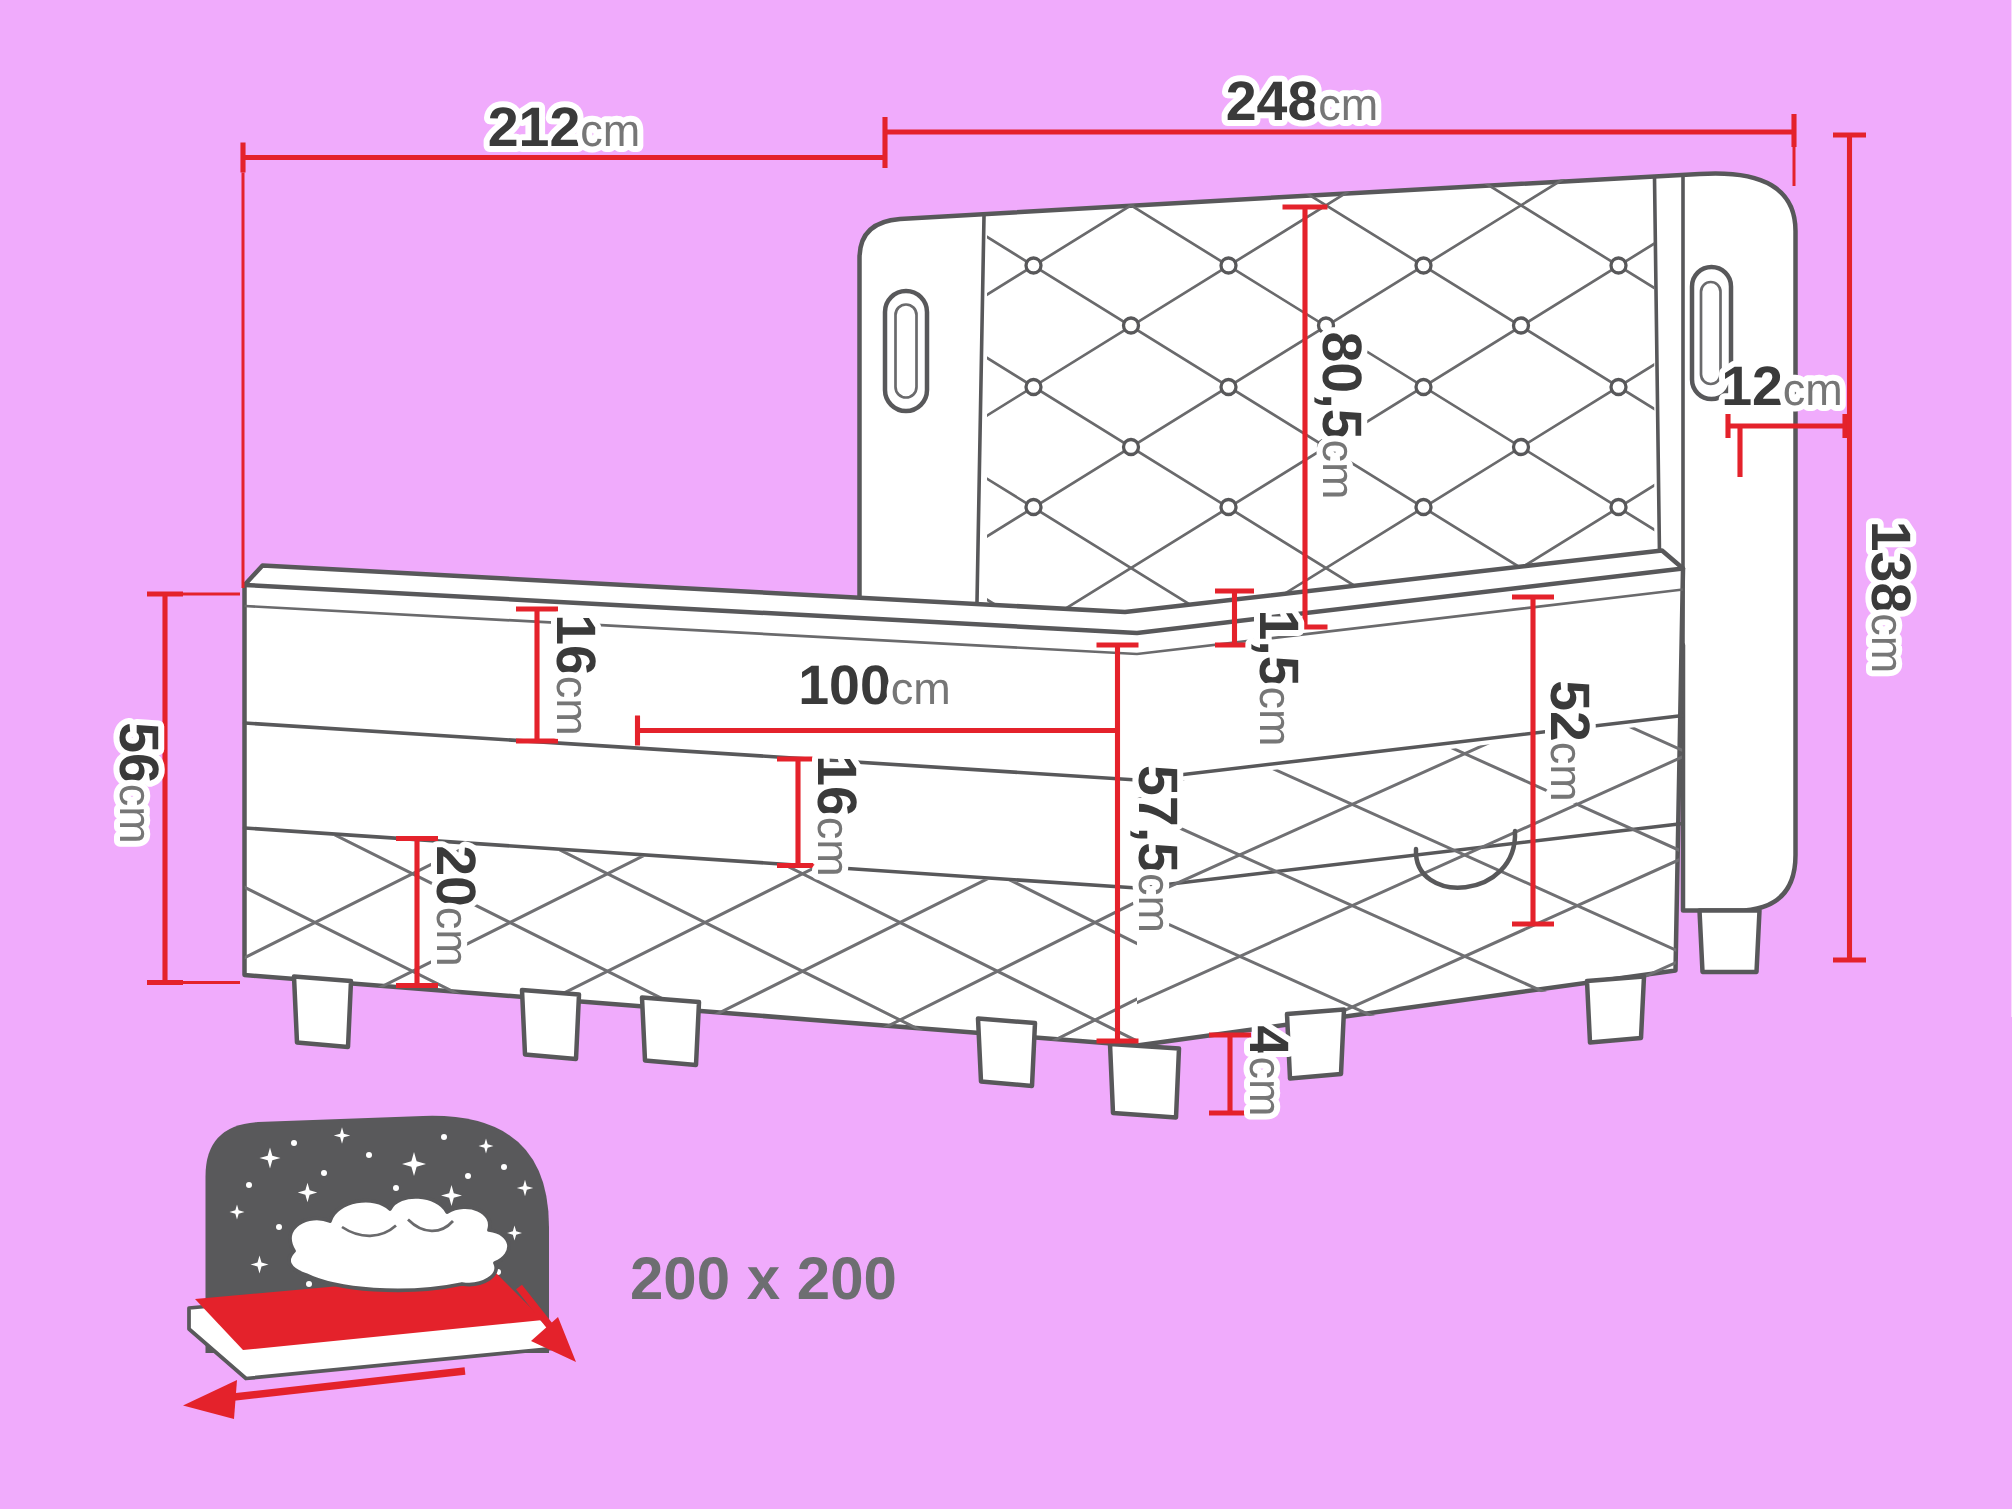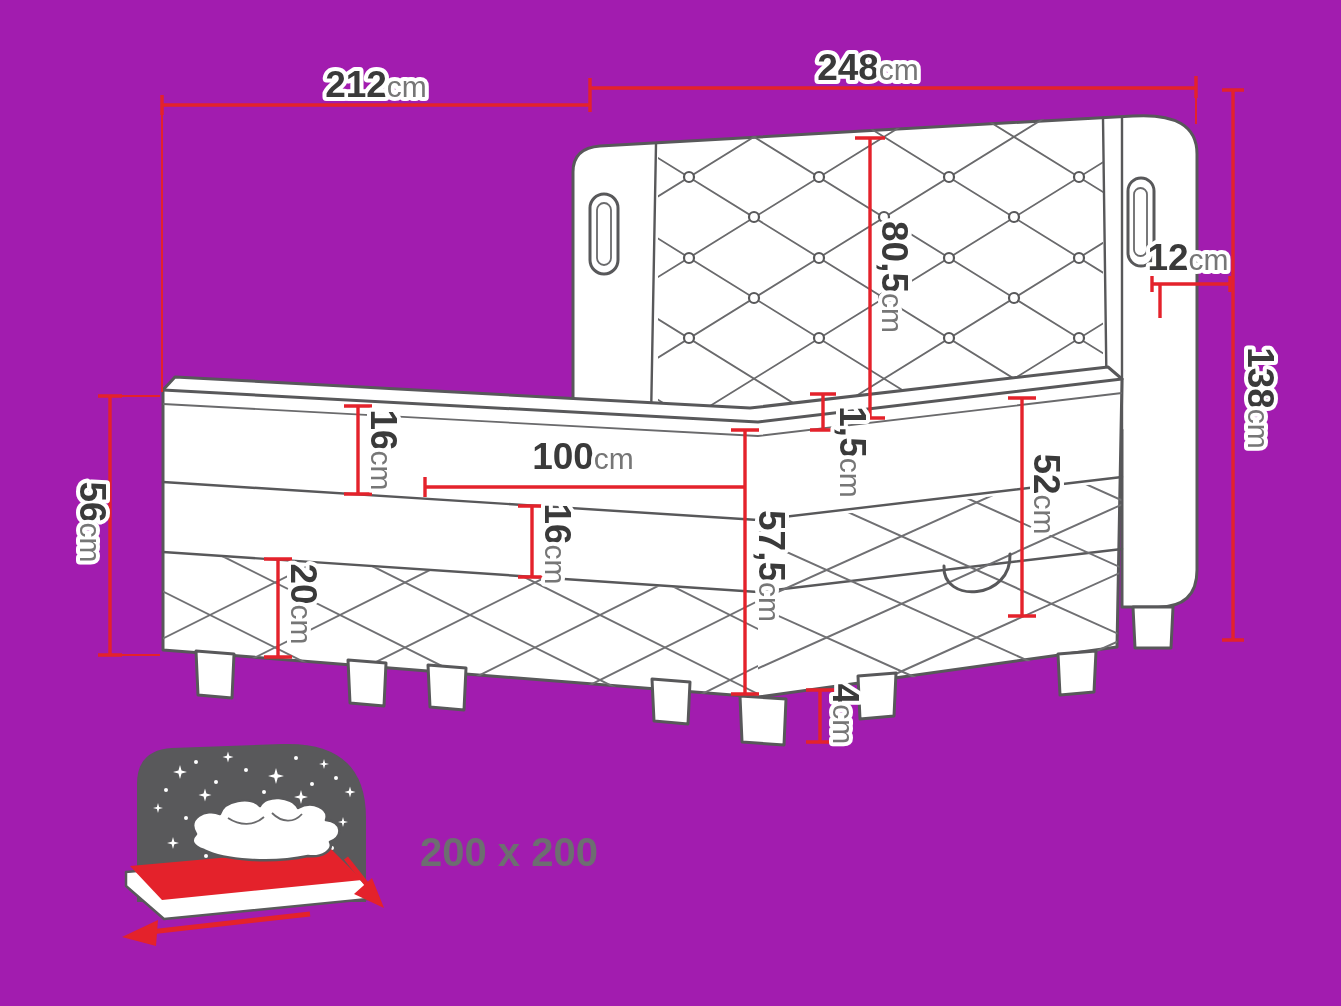--- a/index.html
+++ b/index.html
@@ -1,17 +1,17 @@
 <!DOCTYPE html>
 <html><head>
 <meta charset="utf-8">
 <style>
   html,body{margin:0;padding:0;background:#fff;}
   body{width:1341px;height:1006px;overflow:hidden;font-family:"Liberation Sans",sans-serif;}
-  .stage{position:relative;width:1341px;height:1006px;background:#a21caf;}
+  .stage{position:relative;width:1341px;height:1006px;background:#f0abfc;}
   svg{display:block;}
   .outline{stroke:#58585a;stroke-width:3;fill:none;stroke-linecap:round;stroke-linejoin:round;}
   .outline-fill{stroke:#58585a;stroke-width:3;fill:#ffffff;stroke-linejoin:round;}
   .mid{stroke:#58585a;stroke-width:2.4;fill:none;stroke-linecap:round;}
   .thin{stroke:#6a6a6c;stroke-width:1.8;fill:none;}
   .quilt{stroke:#707073;stroke-width:2;fill:none;}
   .btn{fill:#ffffff;stroke:#58585a;stroke-width:2.2;}
   .red-line{stroke:#e4222b;stroke-width:3.4;fill:none;}
   .red-thin{stroke:#e4222b;stroke-width:2;fill:none;}
   .red-fat{stroke:#e4222b;stroke-width:5;fill:none;}

